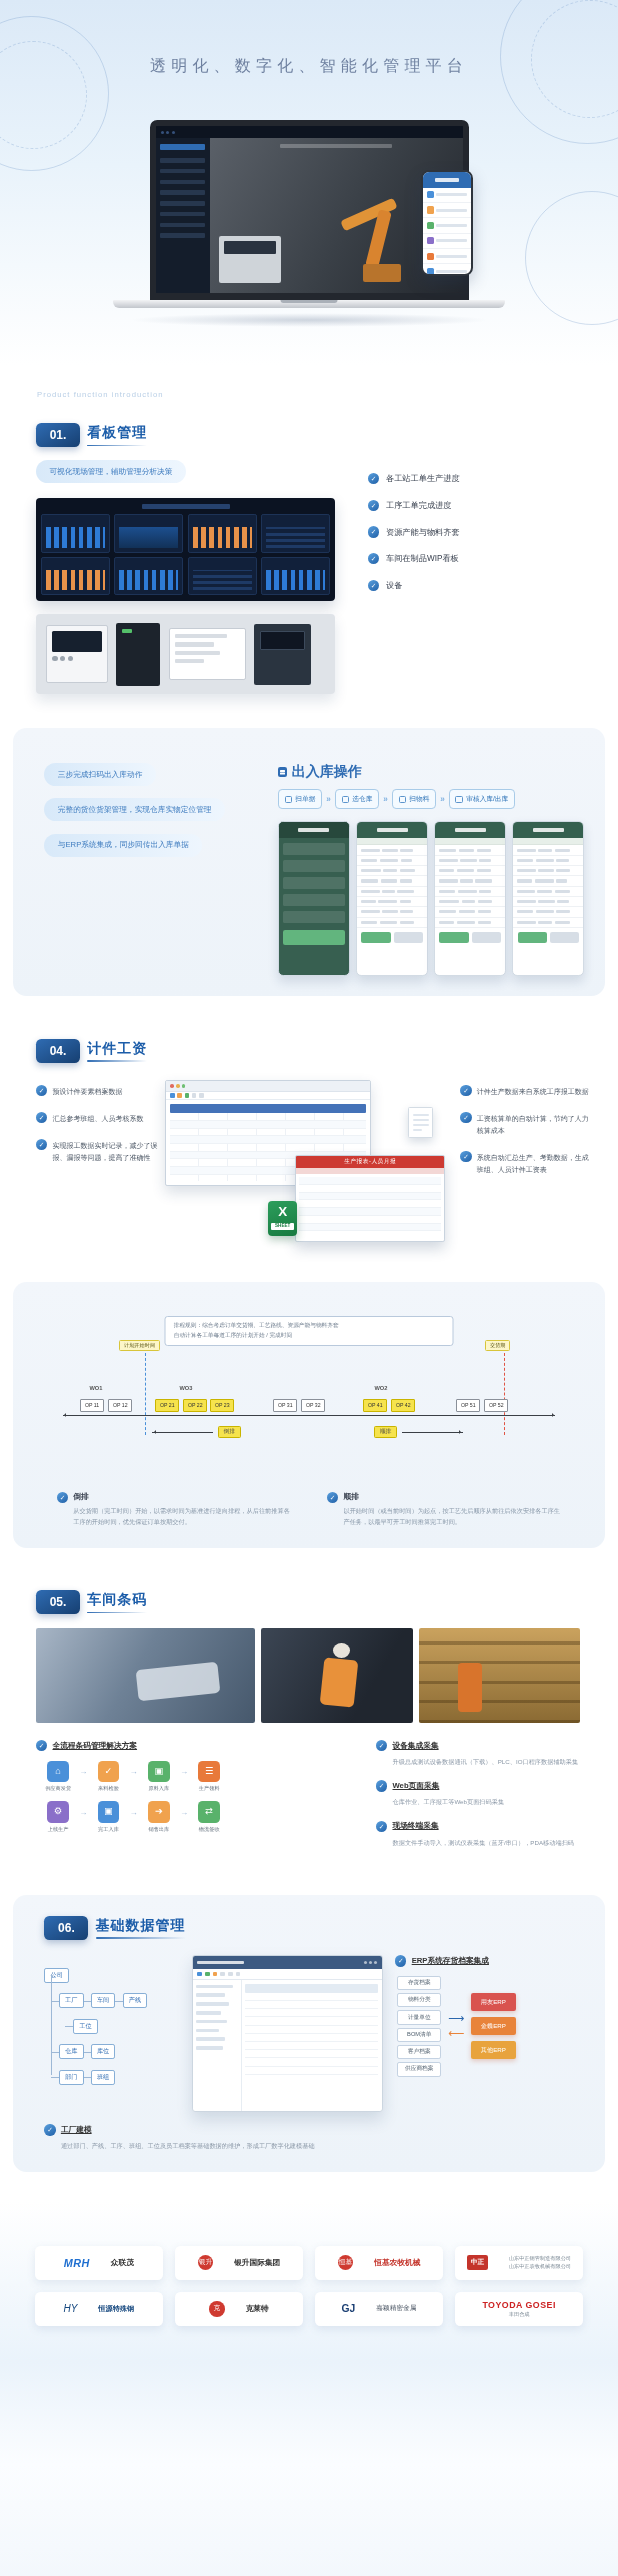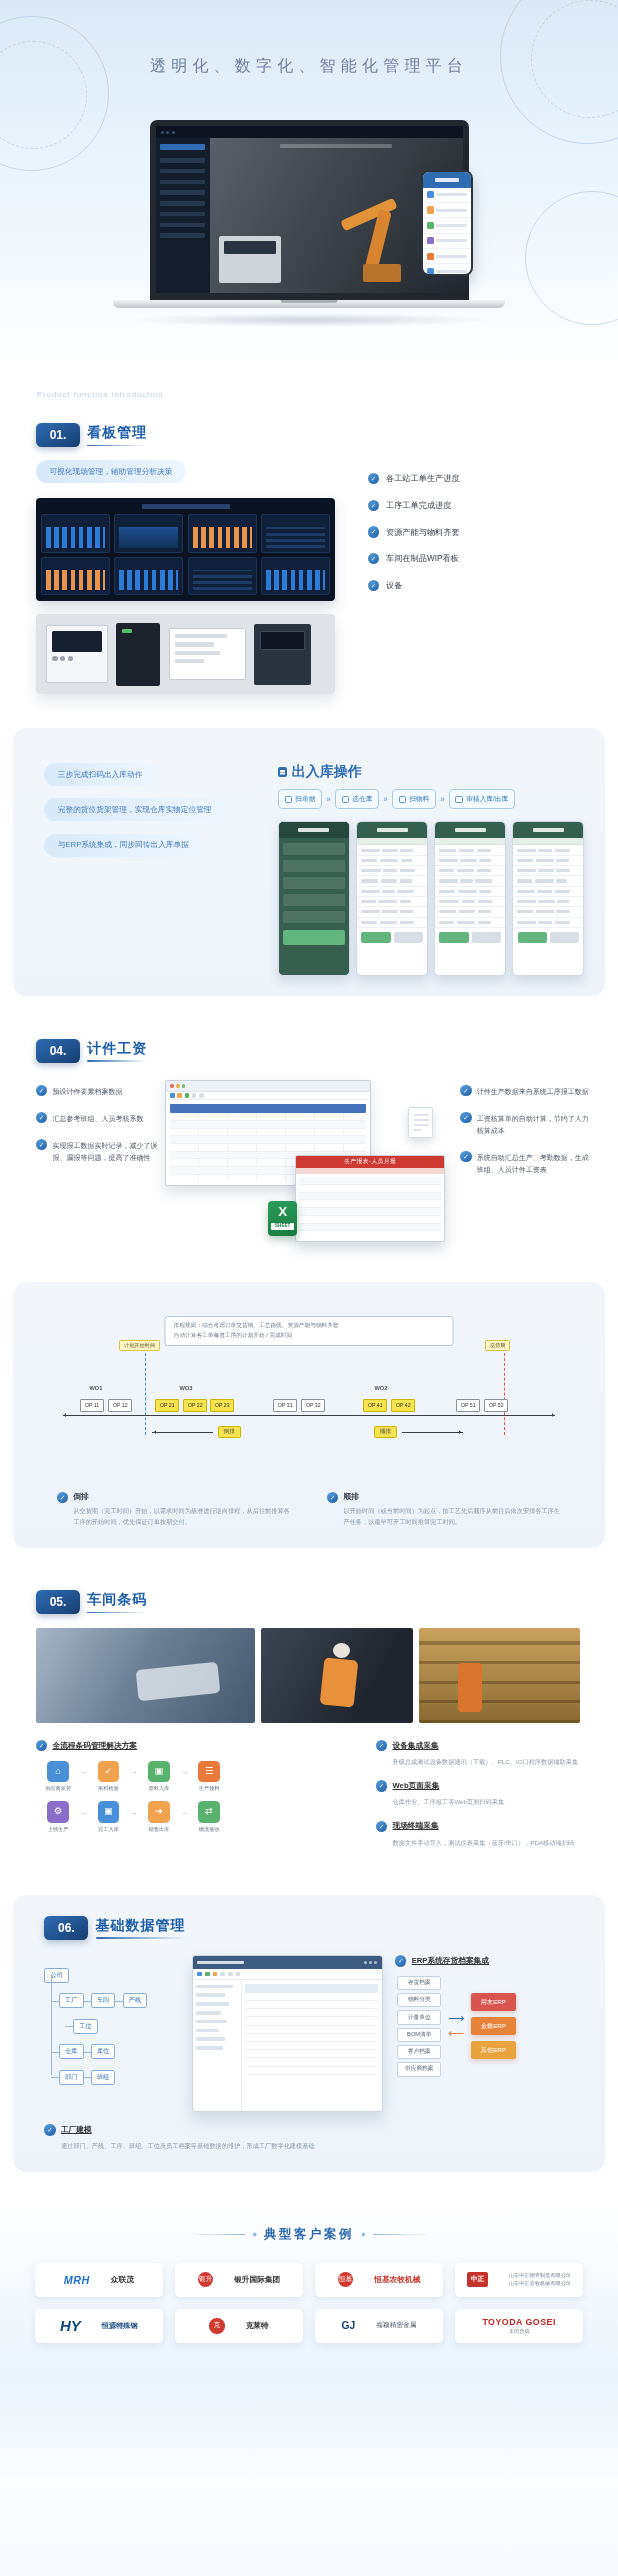--- a/index.html
+++ b/index.html
@@ -225,21 +225,21 @@
   .deco {width:57px;height:1px;background:linear-gradient(90deg,rgba(143,184,226,0),#8fb8e2);}
   .deco.rev {background:linear-gradient(270deg,rgba(143,184,226,0),#8fb8e2);}
   .dia {color:#8fb8e2;font-size:5.7px;}
   .cust-title {font-size:12.4px;font-weight:bold;color:#2a66ad;letter-spacing:2.6px;}
   .cust-grid {width:548px;margin:19.6px auto 0;display:grid;grid-template-columns:repeat(4,1fr);gap:12.4px;}
   .card {height:34px;background:#fff;border-radius:5.2px;box-shadow:0 3.1px 8.2px rgba(90,120,160,.14);display:flex;align-items:center;justify-content:center;gap:21px;padding:0 9px;}
   .mk {flex:none;}
   .mk-blue {color:#1f6fd0;font-style:italic;font-weight:bold;font-size:10.8px;letter-spacing:0.5px;}
   .mk-circle {width:15.5px;height:15.5px;border-radius:50%;background:#cf3a30;color:#fff;font-size:6.7px;display:flex;align-items:center;justify-content:center;}
   .mk-box {background:#c4342b;color:#fff;font-weight:bold;font-size:6.7px;border-radius:2.1px;padding:2.6px 3.6px;}
-  .mk-navy {color:#16487f;font-weight:bold;font-size:15px;font-style:italic;}
+  .mk-navy {color:#16487f;font-weight:normal;font-size:10px;font-style:italic;}
   .mk-gj {color:#1b3f73;font-weight:bold;font-size:10.3px;}
   .mk-tg {color:#cc2222;font-weight:bold;font-size:8.8px;letter-spacing:0.5px;}
   .lname {font-size:6.7px;color:#4a5563;}
   .lname.red {color:#c4342b;font-weight:bold;font-size:7.7px;}
   .lname.navy {color:#16487f;font-weight:bold;font-size:7.2px;}
   .lname.dark {font-weight:bold;font-size:7.7px;color:#333;}
   .l2 {display:flex;flex-direction:column;gap:1.5px;}
   .tiny {font-size:5.2px;color:#7a8894;}
   .bottom {height:227px;background:linear-gradient(180deg,#eaf3fb 0%,#fbfdff 45%,#f2f7fc 100%);}
 </style>
@@ -915,27 +915,20 @@
   <div class="s6-foot">
     <div class="sr-head">
       <i class="chk">✓</i>
       <b>工厂建模</b>
     </div>
     <p class="foot-text">通过部门、产线、工序、班组、工位及员工档案等基础数据的维护，形成工厂数字化建模基础</p>
   </div>
 </section>
 
 <section class="customers">
-  <div class="cust-head">
-    <i class="deco"></i>
-    <span class="dia">◆</span>
-    <span class="cust-title">典型客户案例</span>
-    <span class="dia">◆</span>
-    <i class="deco rev"></i>
-  </div>
   <div class="cust-grid">
     <div class="card">
       <span class="mk mk-blue">MRH</span>
       <span class="lname dark">众联茂</span>
     </div>
     <div class="card">
       <span class="mk mk-circle">银升</span>
       <span class="lname dark">银升国际集团</span>
     </div>
     <div class="card">

